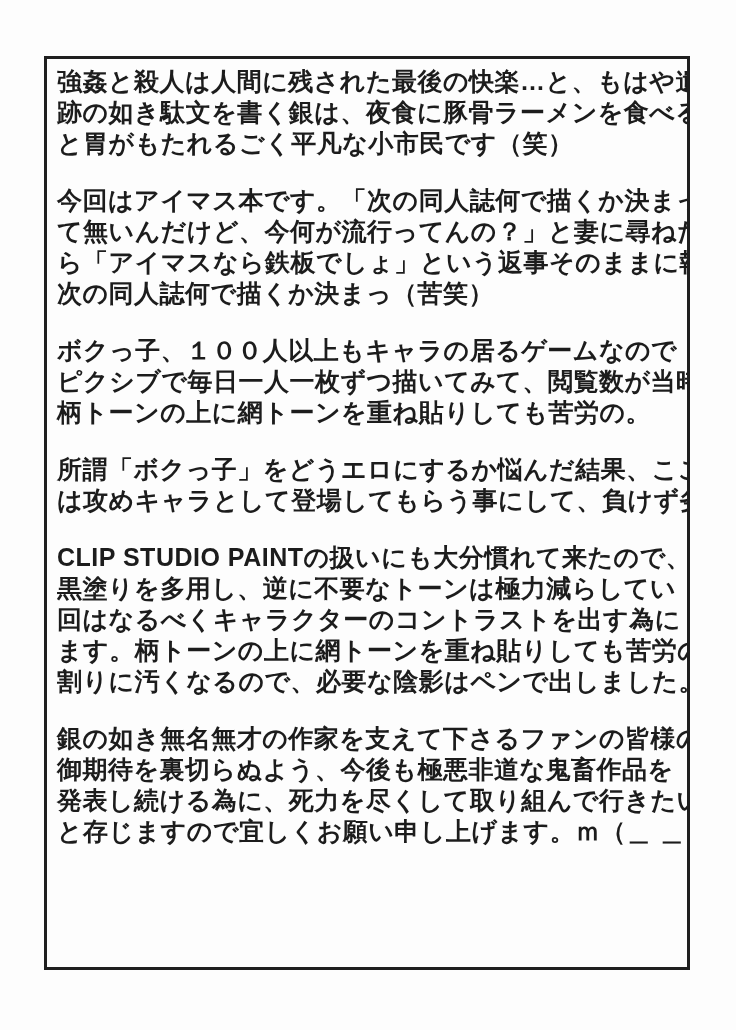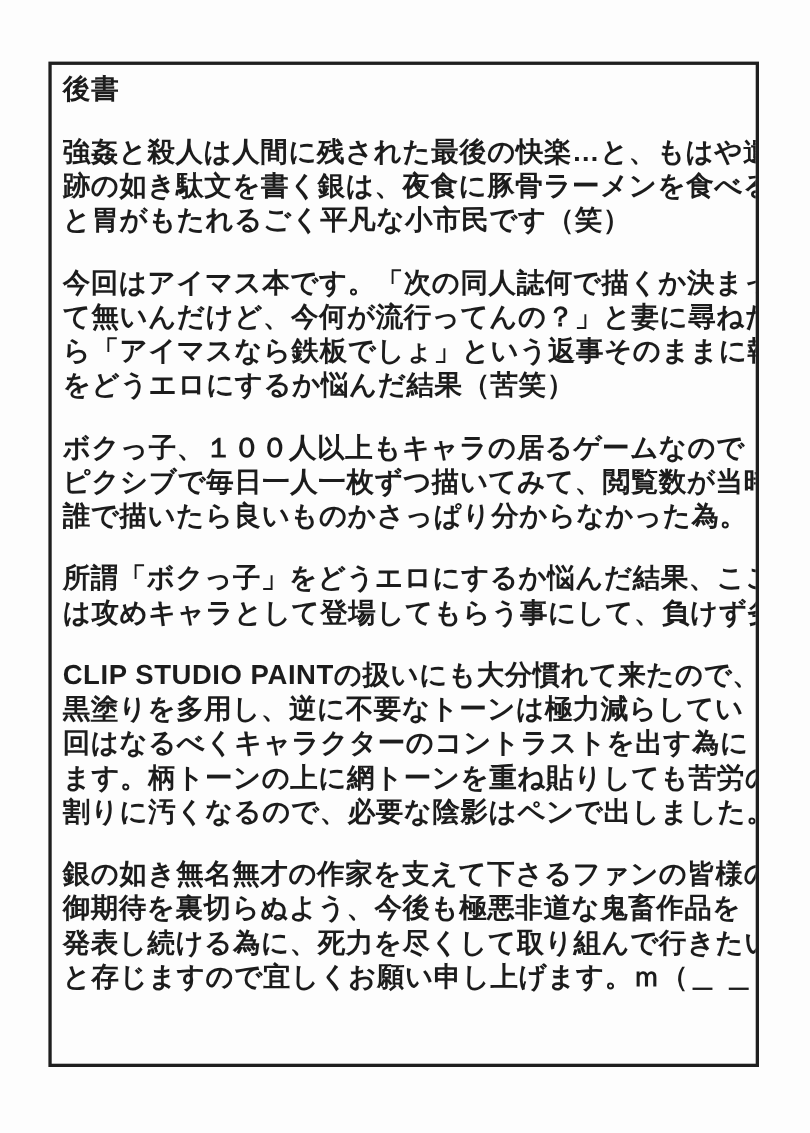--- a/index.html
+++ b/index.html
@@ -54,37 +54,36 @@
     color: var(--text);
     letter-spacing: 0.5px;
     white-space: nowrap;
   }
 </style>
 </head>
 <body>
 
 <div class="scan-page">
   <div class="frame">
-    <div class="page-title">後書</div>
     <div class="paragraphs">
         <div class="paragraph">
           <div class="text-line">強姦と殺人は人間に残された最後の快楽…と、もはや遺</div>
           <div class="text-line">跡の如き駄文を書く銀は、夜食に豚骨ラーメンを食べる</div>
           <div class="text-line">と胃がもたれるごく平凡な小市民です（笑）</div>
         </div>
         <div class="paragraph">
           <div class="text-line">今回はアイマス本です。「次の同人誌何で描くか決まっ</div>
           <div class="text-line">て無いんだけど、今何が流行ってんの？」と妻に尋ねた</div>
           <div class="text-line">ら「アイマスなら鉄板でしょ」という返事そのままに執</div>
-          <div class="text-line">をどうエロにするか悩んだ結果（苦笑）</div>
+          <div class="text-line">次の同人誌何で描くか決まっ（苦笑）</div>
         </div>
         <div class="paragraph">
           <div class="text-line">ボクっ子、１００人以上もキャラの居るゲームなので</div>
           <div class="text-line">ピクシブで毎日一人一枚ずつ描いてみて、閲覧数が当時</div>
-          <div class="text-line">誰で描いたら良いものかさっぱり分からなかった為。</div>
+          <div class="text-line">柄トーンの上に網トーンを重ね貼りしても苦労の。</div>
         </div>
         <div class="paragraph">
           <div class="text-line">所謂「ボクっ子」をどうエロにするか悩んだ結果、ここ</div>
           <div class="text-line">は攻めキャラとして登場してもらう事にして、負けず劣</div>
         </div>
         <div class="paragraph">
           <div class="text-line">CLIP STUDIO PAINTの扱いにも大分慣れて来たので、今</div>
           <div class="text-line">黒塗りを多用し、逆に不要なトーンは極力減らしてい</div>
           <div class="text-line">回はなるべくキャラクターのコントラストを出す為に</div>
           <div class="text-line">ます。柄トーンの上に網トーンを重ね貼りしても苦労の</div>

